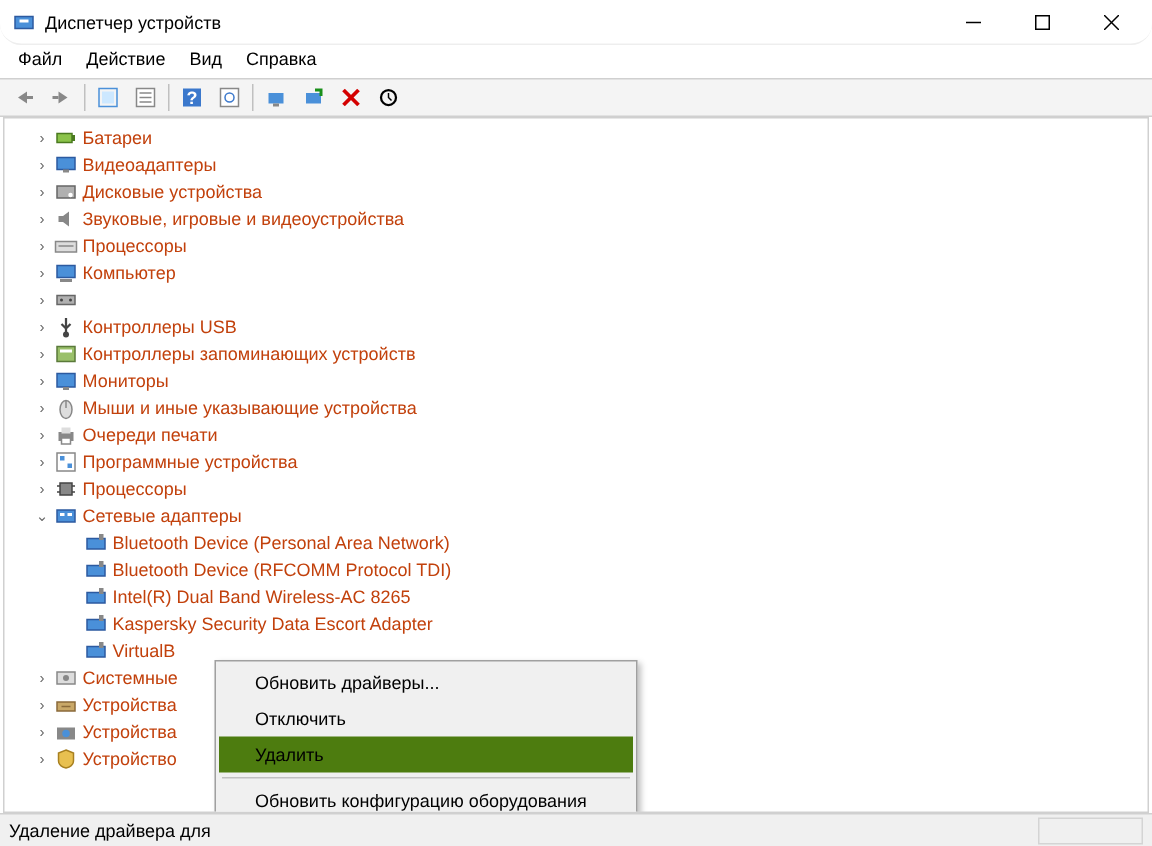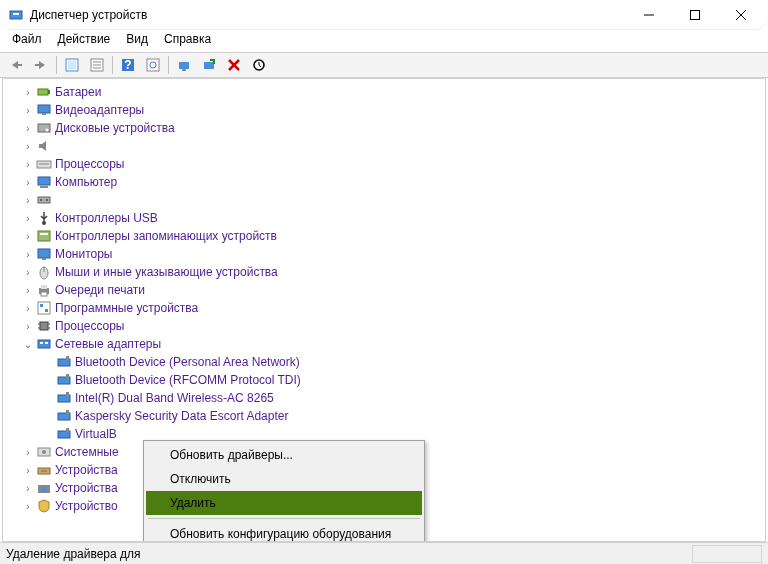--- a/index.html
+++ b/index.html
@@ -11,21 +11,21 @@
 .menubar { height:22px; display:flex; align-items:flex-start; padding:0 4px; }
 .menuitem { padding:2px 8px; font-size:12px; }
 .toolbar { height:26px; border-top:1px solid #d0d0d0; border-bottom:1px solid #d0d0d0; background:#f4f4f4; display:flex; align-items:center; padding:0 4px; gap:1px; }
 .tbtn { width:24px; height:22px; display:flex; align-items:center; justify-content:center; border:1px solid transparent; }
 .tsep { width:1px; height:18px; background:#c0c0c0; margin:0 2px; }
 .content { position:absolute; top:78px; bottom:22px; left:0; right:0; border:1px solid #d0d0d0; margin:0 2px; overflow:hidden; background:#fff; }
 .tree { padding:4px 0 4px 8px; }
 .node { display:flex; align-items:center; height:18px; position:relative; }
 .expander { width:14px; display:flex; align-items:center; justify-content:center; color:#6a6a6a; font-size:10px; }
 .nicon { width:16px; height:16px; margin:0 3px 0 1px; display:flex; align-items:center; justify-content:center; }
-.nlabel { font-size:12px; color:#4c1d95; white-space:nowrap; }
+.nlabel { font-size:12px; color:#c2410c; white-space:nowrap; }
 .lvl0 { padding-left:10px; }
 .lvl1 { padding-left:30px; }
 .sel { background:#cde8ff; padding:0 2px; }
 .ctxmenu { position:absolute; background:#f0f0f0; border:1px solid #a0a0a0; box-shadow:2px 2px 4px rgba(0,0,0,0.25); padding:2px; width:282px; z-index:50; }
 .ctxitem { height:24px; display:flex; align-items:center; padding:0 8px 0 24px; font-size:12px; }
 .ctxitem.hov { background:#4d7c0f; }
 .ctxsep { height:1px; background:#c0c0c0; margin:3px 2px; }
 .statusbar { position:absolute; bottom:0; left:0; right:0; height:22px; background:#f0f0f0; border-top:1px solid #d0d0d0; display:flex; align-items:center; padding:0 6px; font-size:12px; }
 .stpanel { border:1px solid #d4d4d4; height:18px; margin-left:auto; width:70px; }
 svg { display:block; }
@@ -166,20 +166,21 @@
         </span>
         <span class="nlabel">Дисковые устройства</span>
       </div>
       <div class="node lvl0">
         <span class="expander">›</span>
         <span class="nicon">
           <svg width="16" height="16">
             <path d="M3 6 L6 6 L10 3 L10 13 L6 10 L3 10 Z" fill="#888"></path>
           </svg>
         </span>
+        <span class="nlabel">Звуковые, игровые и видеоустройства</span>
       </div>
       <div class="node lvl0">
         <span class="expander">›</span>
         <span class="nicon">
           <svg width="16" height="16">
             <rect x="1" y="5" width="14" height="7" fill="#ddd" stroke="#888"></rect>
             <line x1="3" y1="8" x2="13" y2="8" stroke="#888"></line>
           </svg>
         </span>
         <span class="nlabel">Процессоры</span>

